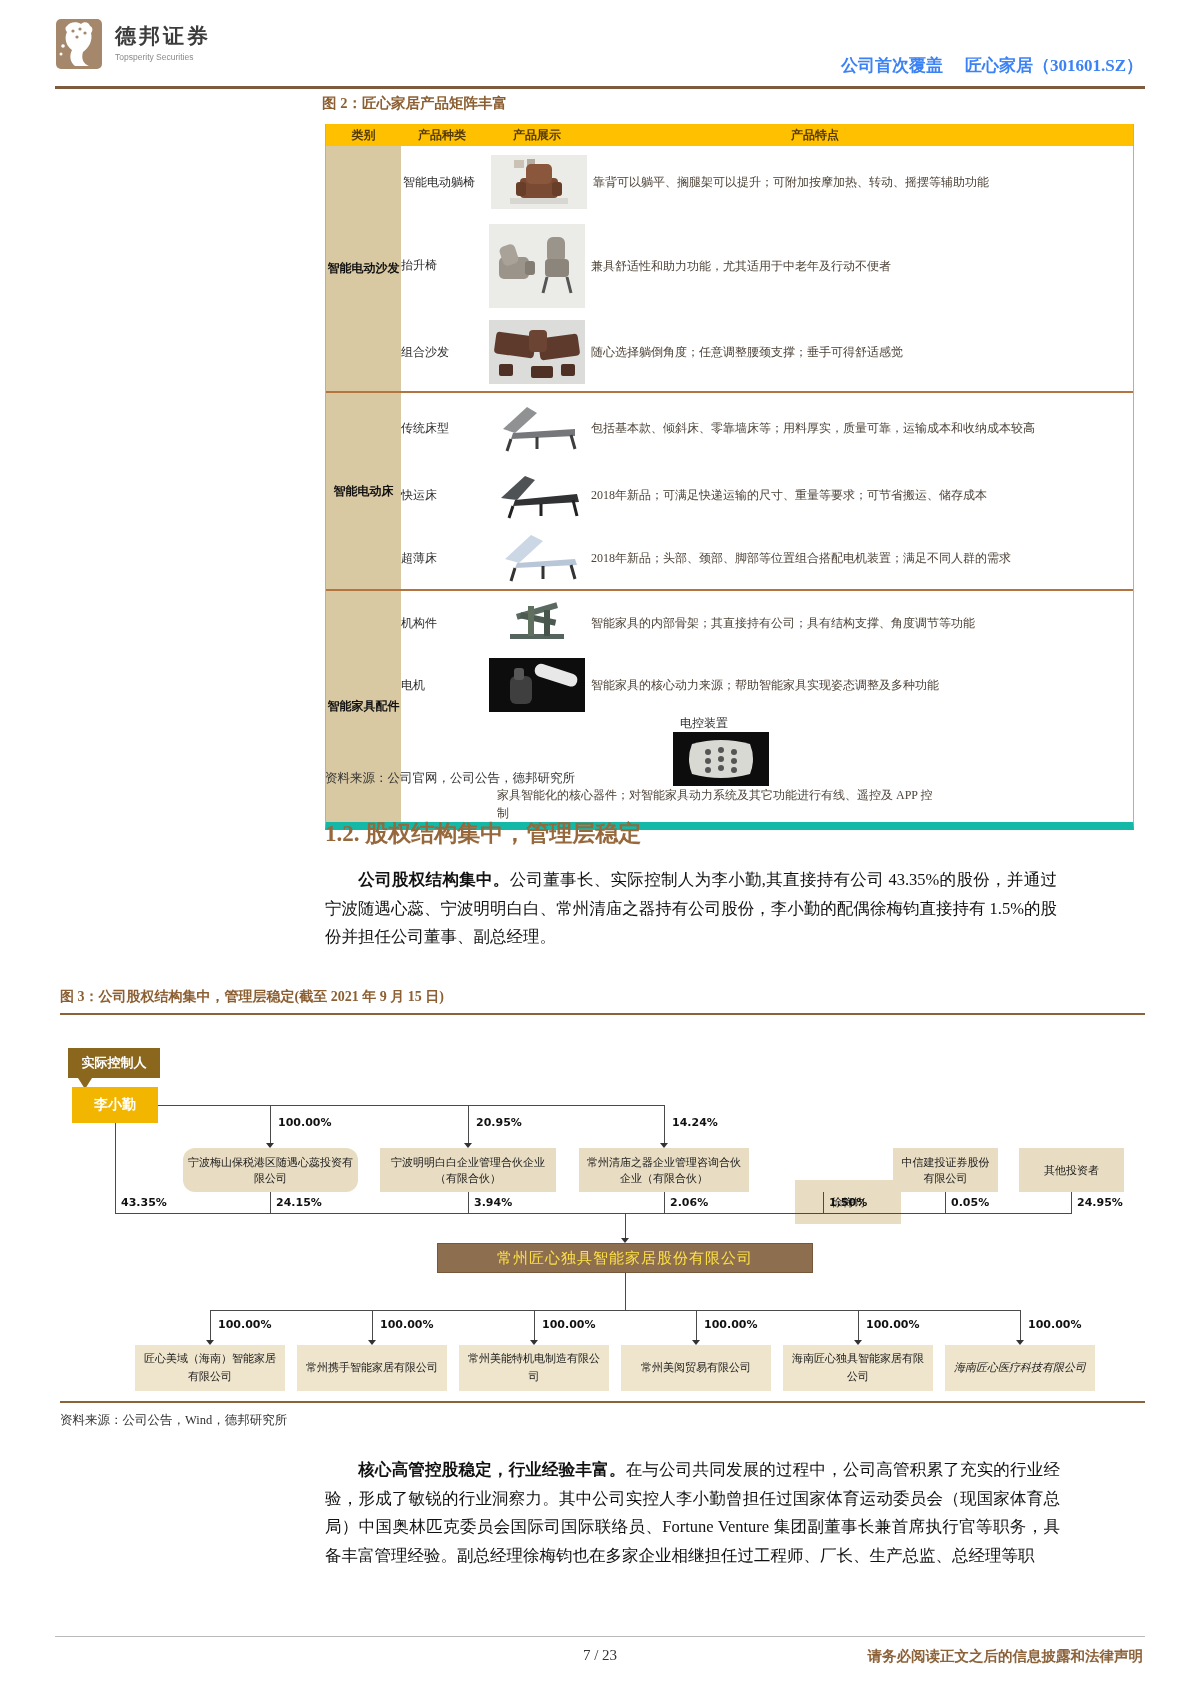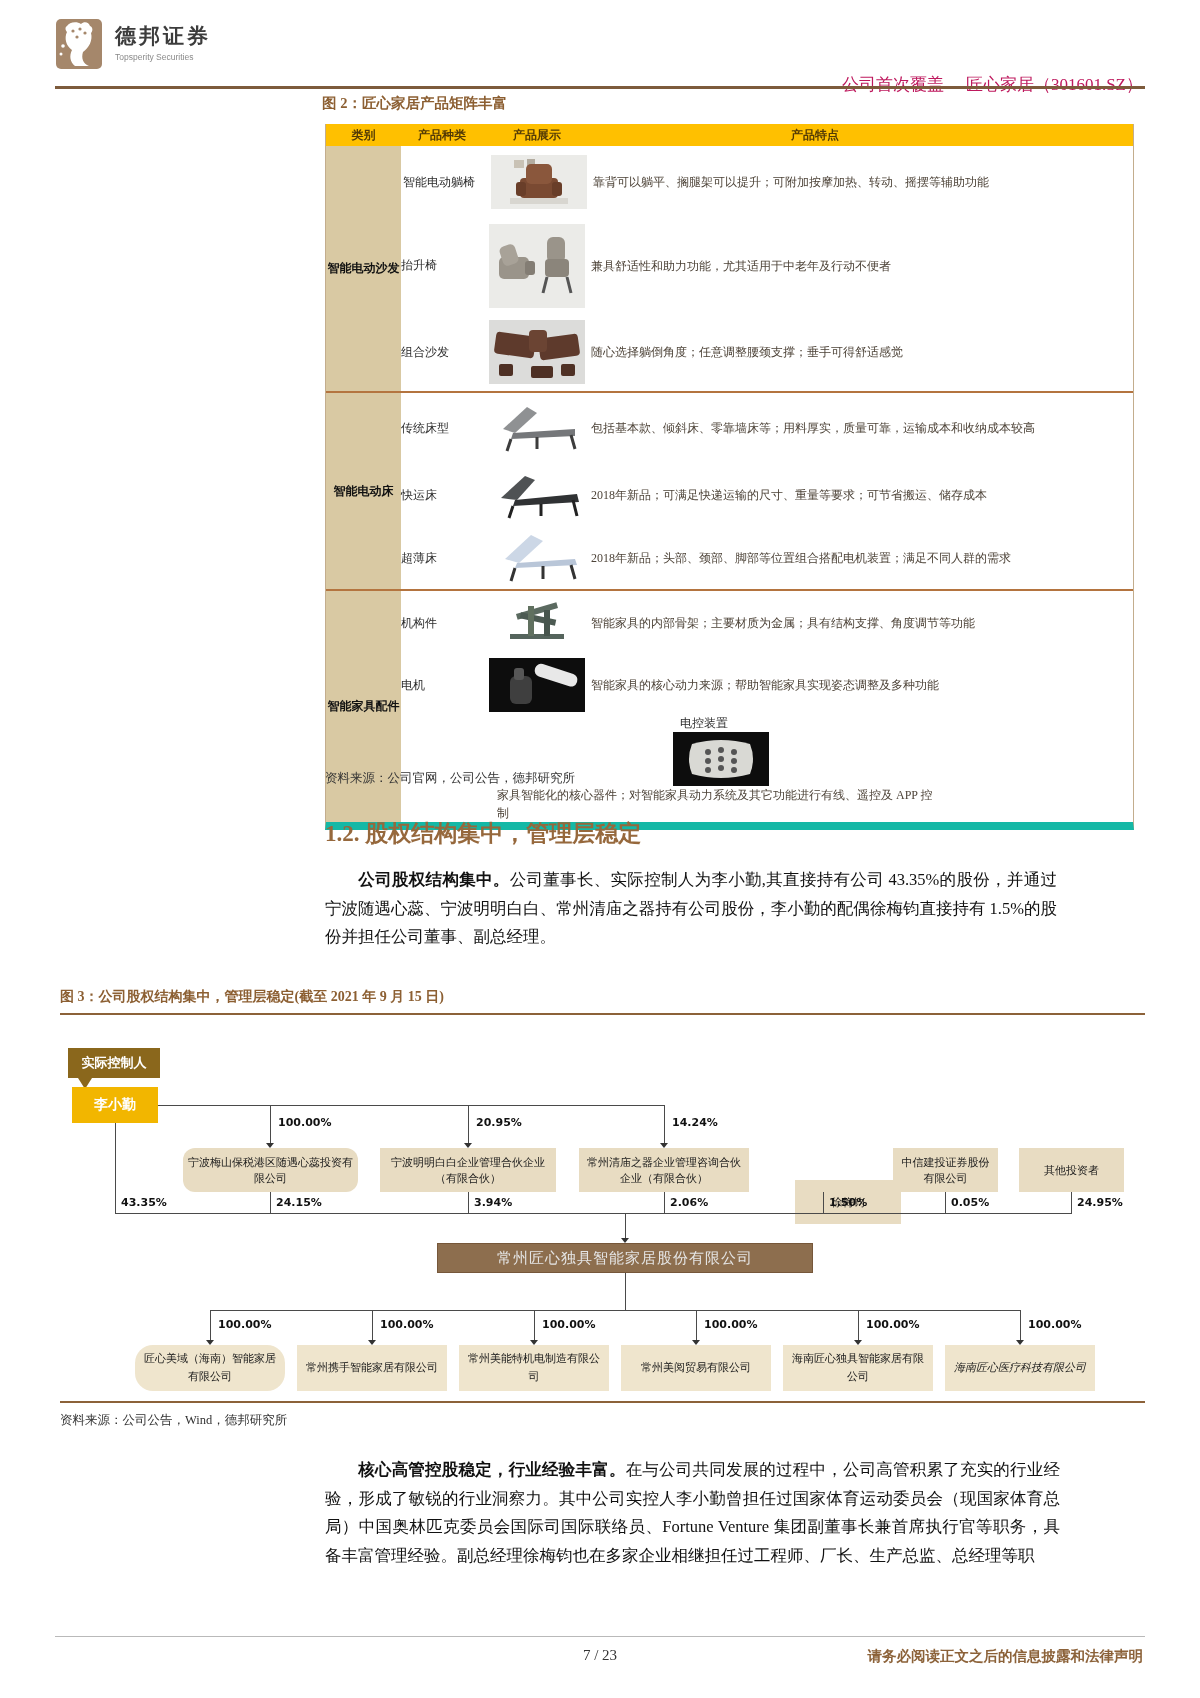--- a/index.html
+++ b/index.html
@@ -4,21 +4,21 @@
 <style>
   html,body{margin:0;padding:0;background:#ffffff;}
   .page{position:relative;width:1200px;height:1698px;background:#fff;overflow:hidden;
         font-family:"Liberation Serif","DejaVu Serif",serif;color:#1a1a1a;}
 
   
   .logo-wrap{position:absolute;left:55px;top:18px;display:flex;align-items:flex-start;}
   .logo-text{margin-left:10px;margin-top:4px;}
   .logo-cn{font-size:21px;font-weight:bold;color:#3c3c3c;letter-spacing:3px;font-family:"Liberation Sans","DejaVu Sans",sans-serif;}
   .logo-en{font-size:8.5px;color:#8a8a8a;margin-top:2px;font-family:"Liberation Sans","DejaVu Sans",sans-serif;}
-  .hdr-right{position:absolute;right:57px;top:54px;font-size:17px;font-weight:normal;color:#be185d;margin-top:19px;}
+  .hdr-right{position:absolute;right:57px;top:54px;font-size:17px;font-weight:bold;color:#3b82f6;}
   .hdr-right .gap{display:inline-block;width:22px;}
   .hdr-rule{position:absolute;left:55px;top:86px;width:1090px;height:3px;background:#7d5b3c;}
 
   
   .fig-title{position:absolute;font-size:14.5px;font-weight:bold;color:#8c5f32;}
   .rule{position:absolute;height:2px;background:#8c6239;}
   .src{position:absolute;font-size:12.5px;color:#333;}
 
   
   .ptable{position:absolute;left:325px;top:124px;width:809px;border:1px solid #c3ad8d;border-top:none;
@@ -50,21 +50,21 @@
   .arrow{position:absolute;width:0;height:0;border-left:4px solid transparent;border-right:4px solid transparent;border-top:5px solid #333;}
   .pct{position:absolute;font-family:"DejaVu Sans","Liberation Sans",sans-serif;font-size:11px;font-weight:bold;color:#111;white-space:nowrap;}
   .tagbox{position:absolute;left:8px;top:26px;width:92px;height:30px;background:#8a671c;color:#fff;font-weight:bold;
           font-size:13px;display:flex;align-items:center;justify-content:center;}
   .tagtail{position:absolute;left:18px;top:56px;width:0;height:0;border-left:7px solid transparent;border-right:7px solid transparent;border-top:11px solid #8a671c;}
   .goldbox{position:absolute;left:12px;top:65px;width:86px;height:36px;background:#f2b600;color:#fff;font-weight:bold;
            font-size:14px;display:flex;align-items:center;justify-content:center;}
   .ebox{position:absolute;top:126px;height:44px;background:#e8dcc2;color:#1a1a1a;font-size:11px;line-height:1.5;
         display:flex;align-items:center;justify-content:center;text-align:center;padding:2px 5px;box-sizing:border-box;}
   .companybox{position:absolute;left:377px;top:221px;width:376px;height:30px;background:#8d6e4e;border:1px solid #76573a;
-              color:#e5e5e5;font-size:15px;display:flex;align-items:center;justify-content:center;box-sizing:border-box;letter-spacing:1px;}
+              color:#fde047;font-size:15px;display:flex;align-items:center;justify-content:center;box-sizing:border-box;letter-spacing:1px;}
   .sbox{position:absolute;top:323px;width:150px;height:46px;background:#efe5cd;color:#1a1a1a;font-size:11px;line-height:1.6;
         display:flex;align-items:center;justify-content:center;text-align:center;padding:2px 6px;box-sizing:border-box;}
 
   
   .foot-rule{position:absolute;left:55px;top:1636px;width:1090px;height:1px;background:#b9b9b9;}
   .foot-page{position:absolute;left:0;top:1647px;width:1200px;text-align:center;font-size:15px;color:#333;}
   .foot-disc{position:absolute;right:57px;top:1647px;font-size:14.5px;font-weight:bold;color:#8c6239;}
 </style>
 </head>
 <body>
@@ -211,21 +211,21 @@
               <div class="imgbox" style="background:#fff;">
             <svg width="70" height="50" viewBox="0 0 70 50">
               <rect x="8" y="36" width="54" height="5" fill="#55645c"></rect>
               <rect x="14" y="10" width="42" height="6" fill="#5b6a60" transform="rotate(-16 35 13)"></rect>
               <rect x="18" y="18" width="36" height="6" fill="#4c5a52" transform="rotate(12 36 21)"></rect>
               <rect x="26" y="8" width="6" height="30" fill="#60705f"></rect>
               <rect x="42" y="12" width="6" height="26" fill="#47554d"></rect>
             </svg>
           </div>
             </div>
-          <div class="pfeat">智能家具的内部骨架；主要材质为金属；具有结构支撑、角度调节等功能</div>
+          <div class="pfeat">智能家具的内部骨架；其直接持有公司；具有结构支撑、角度调节等功能</div>
         </div>
         <div class="prow" style="min-height:60px;">
           <div class="ptype">电机</div>
           <div class="pimgc">
               <div class="imgbox dark">
             <svg width="86" height="50" viewBox="0 0 86 50">
               <rect x="40" y="8" width="44" height="13" rx="6" fill="#e8e8e8" transform="rotate(18 60 15)"></rect>
               <rect x="16" y="16" width="22" height="28" rx="6" fill="#3f3f3f"></rect>
               <rect x="20" y="8" width="10" height="12" rx="3" fill="#575757"></rect>
             </svg>
@@ -326,21 +326,21 @@
     <div class="arrow" style="left:632px;top:318px;"></div>
     <div class="arrow" style="left:794px;top:318px;"></div>
     <div class="arrow" style="left:956px;top:318px;"></div>
     <div class="pct" style="left:158px;top:296px;">100.00%</div>
     <div class="pct" style="left:320px;top:296px;">100.00%</div>
     <div class="pct" style="left:482px;top:296px;">100.00%</div>
     <div class="pct" style="left:644px;top:296px;">100.00%</div>
     <div class="pct" style="left:806px;top:296px;">100.00%</div>
     <div class="pct" style="left:968px;top:296px;">100.00%</div>
 
-    <div class="sbox" style="left:75px;border-radius:18px;">匠心美域（海南）智能家居有限公司</div>
+    <div class="sbox" style="left:75px;">匠心美域（海南）智能家居有限公司</div>
     <div class="sbox" style="left:237px;text-align:right;">常州携手智能家居有限公司</div>
     <div class="sbox" style="left:399px;">常州美能特机电制造有限公司</div>
     <div class="sbox" style="left:561px;">常州美阅贸易有限公司</div>
     <div class="sbox" style="left:723px;">海南匠心独具智能家居有限公司</div>
     <div class="sbox" style="left:885px;font-style:italic;">海南匠心医疗科技有限公司</div>
   </div>
 
   <div class="rule" style="left:60px;top:1401px;width:1085px;"></div>
   <div class="src" style="left:60px;top:1412px;">资料来源：公司公告，Wind，德邦研究所</div>
 

